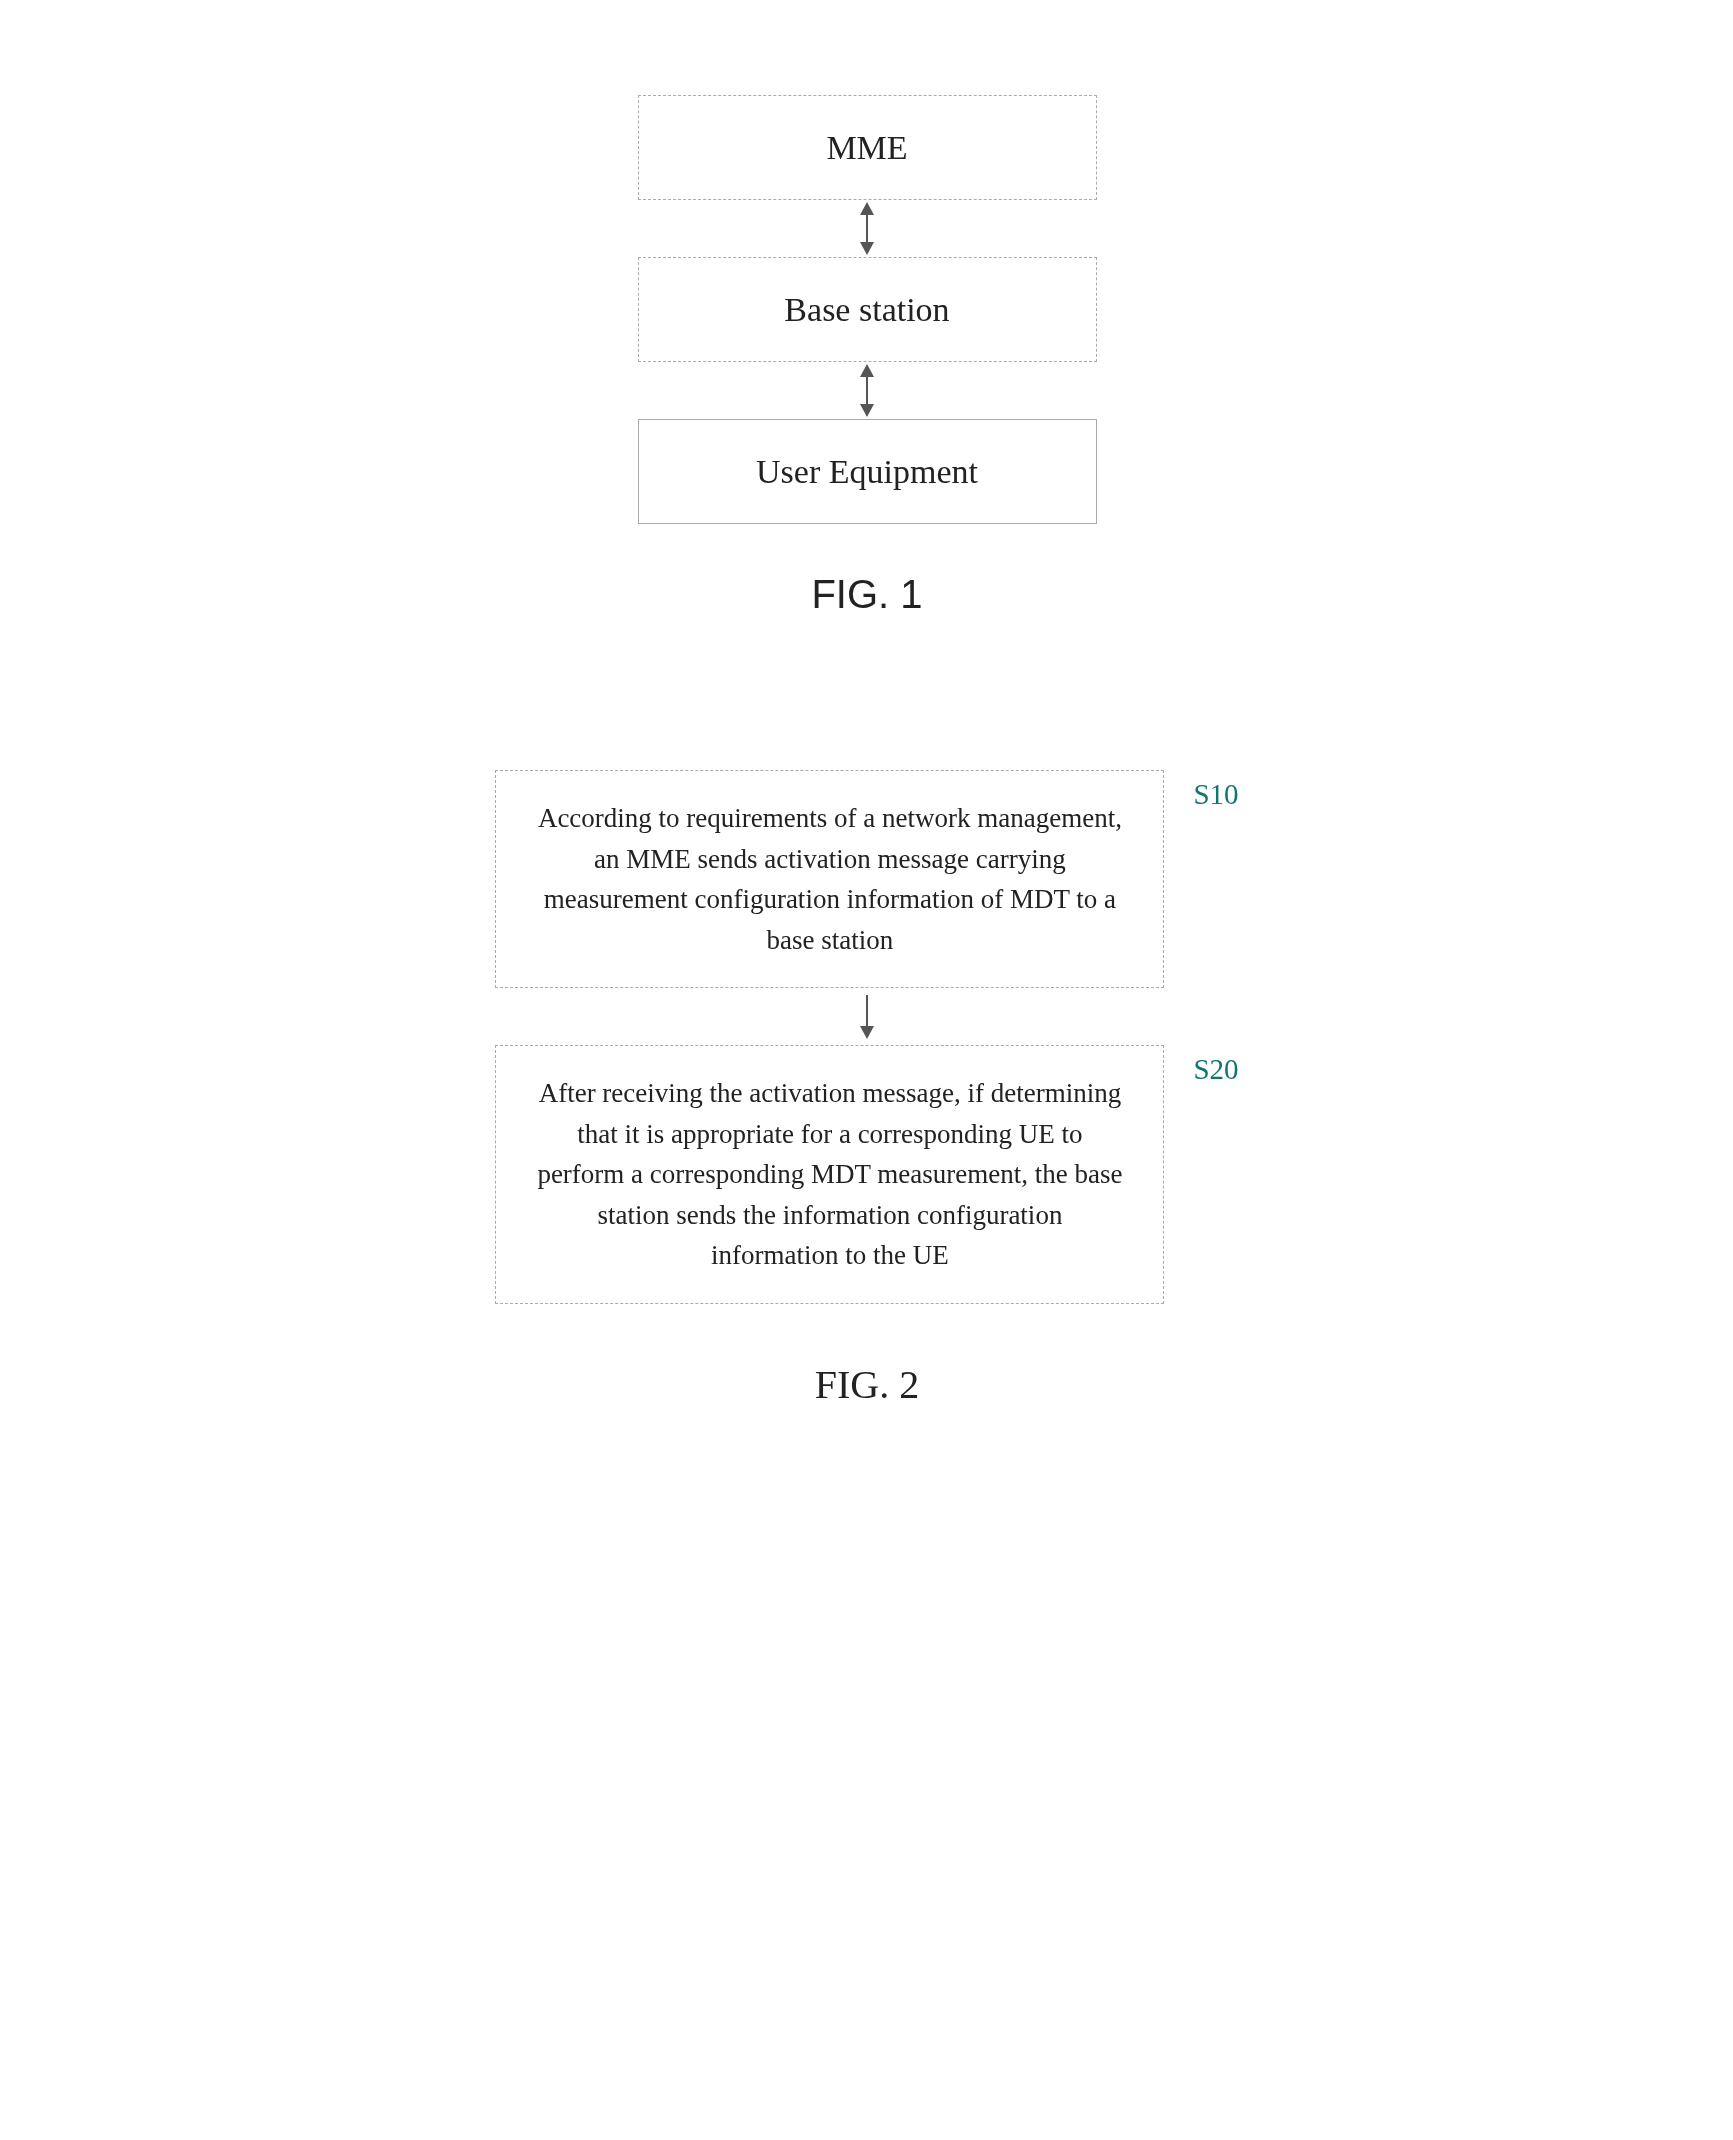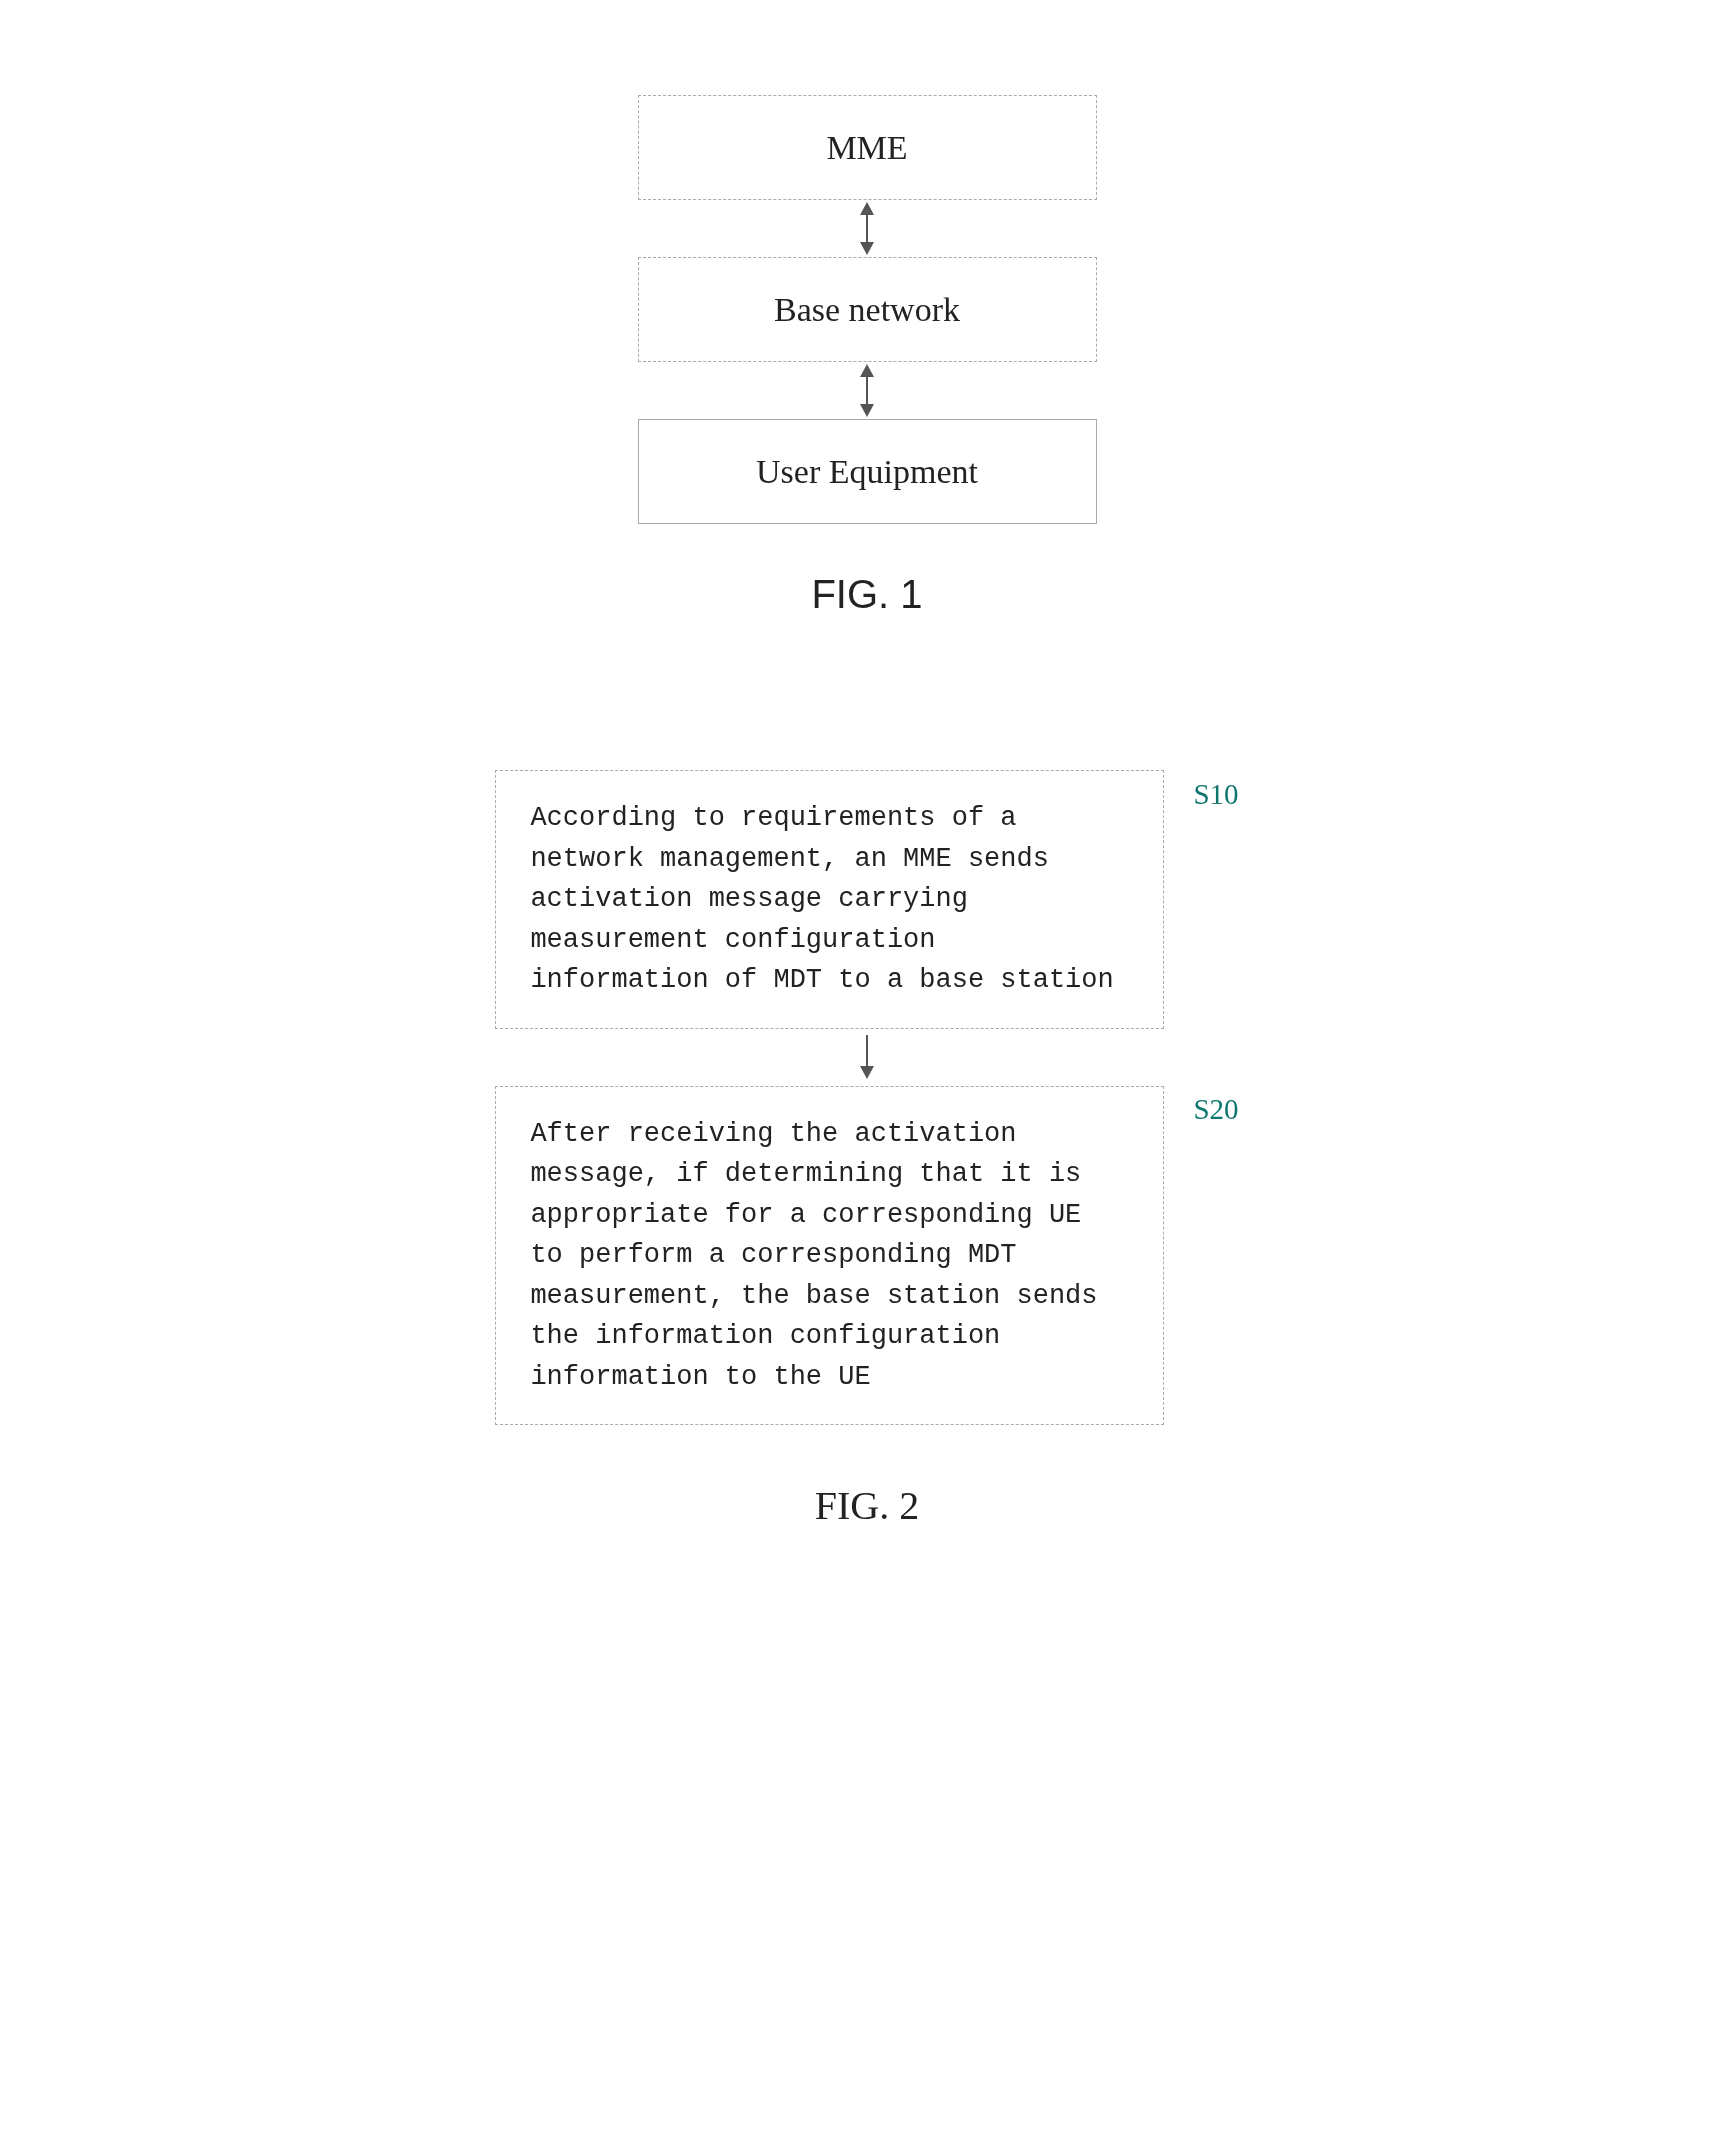--- a/index.html
+++ b/index.html
@@ -119,23 +119,23 @@
       position: relative;
     }
 
     .step-box {
       border: 1.9px dashed #aaaaaa;
       background: #ffffff;
       width: 669px;
       padding: 27px 34px;
       font-size: 27px;
       color: #222222;
-      font-family: Liberation Mono, monospace;
+      font-family: Liberation Serif, serif;
       line-height: 1.5;
-      text-align: left;
+      text-align: center;
     }
 
     .step-label {
       font-size: 29px;
       color: #0f766e;
       font-family: 'Times New Roman', Times, serif;
       margin-left: 29px;
       align-self: flex-start;
       padding-top: 7.6px;
     }
@@ -167,21 +167,21 @@
       <span>MME</span>
     </div>
 
     <div class="arrow-both">
       <div class="arrow-up"></div>
       <div class="arrow-shaft"></div>
       <div class="arrow-down"></div>
     </div>
 
     <div class="diagram-box box-base-station">
-      <span>Base network</span>
+      <span>Base station</span>
     </div>
 
     <div class="arrow-both">
       <div class="arrow-up"></div>
       <div class="arrow-shaft"></div>
       <div class="arrow-down"></div>
     </div>
 
     <div class="diagram-box solid box-user-equipment">
       <span>User Equipment</span>

